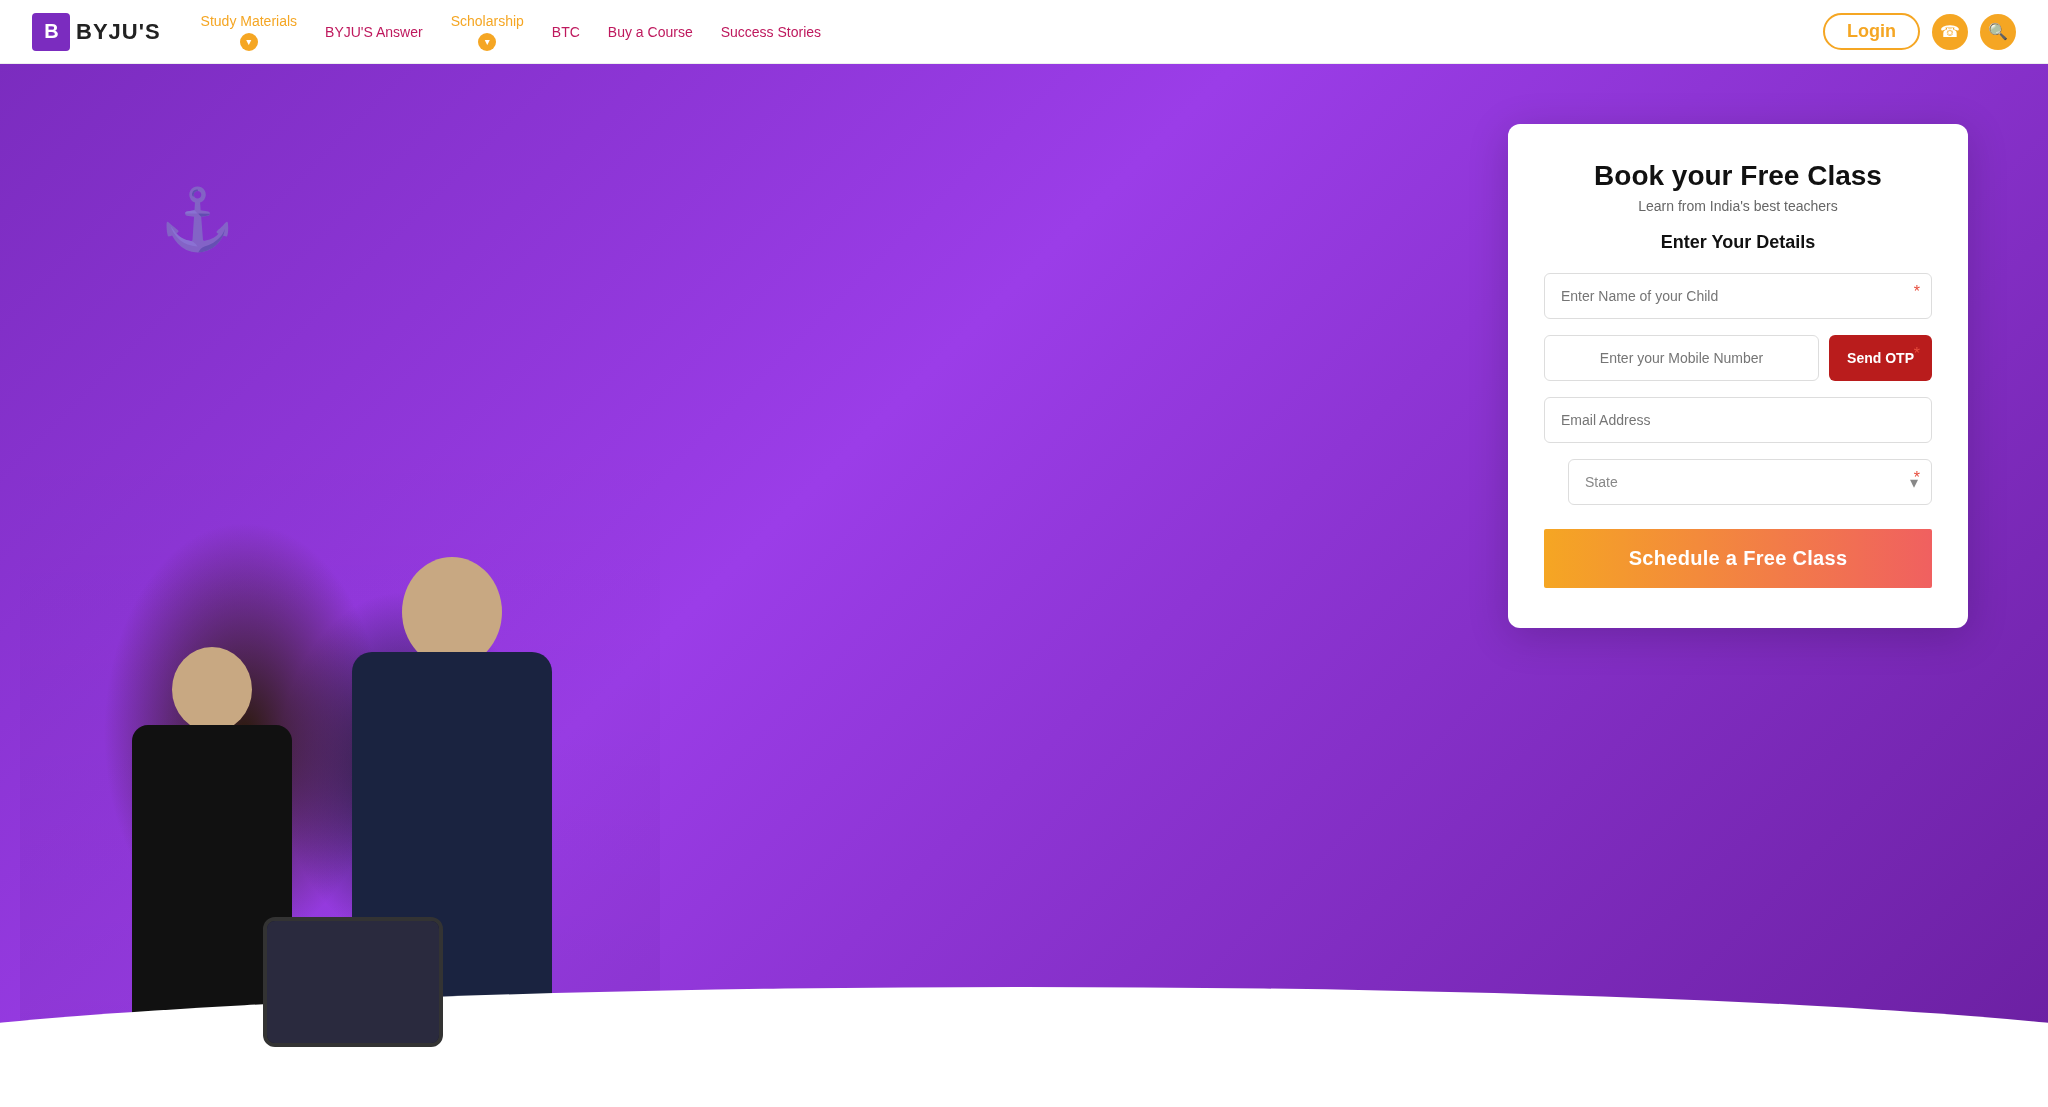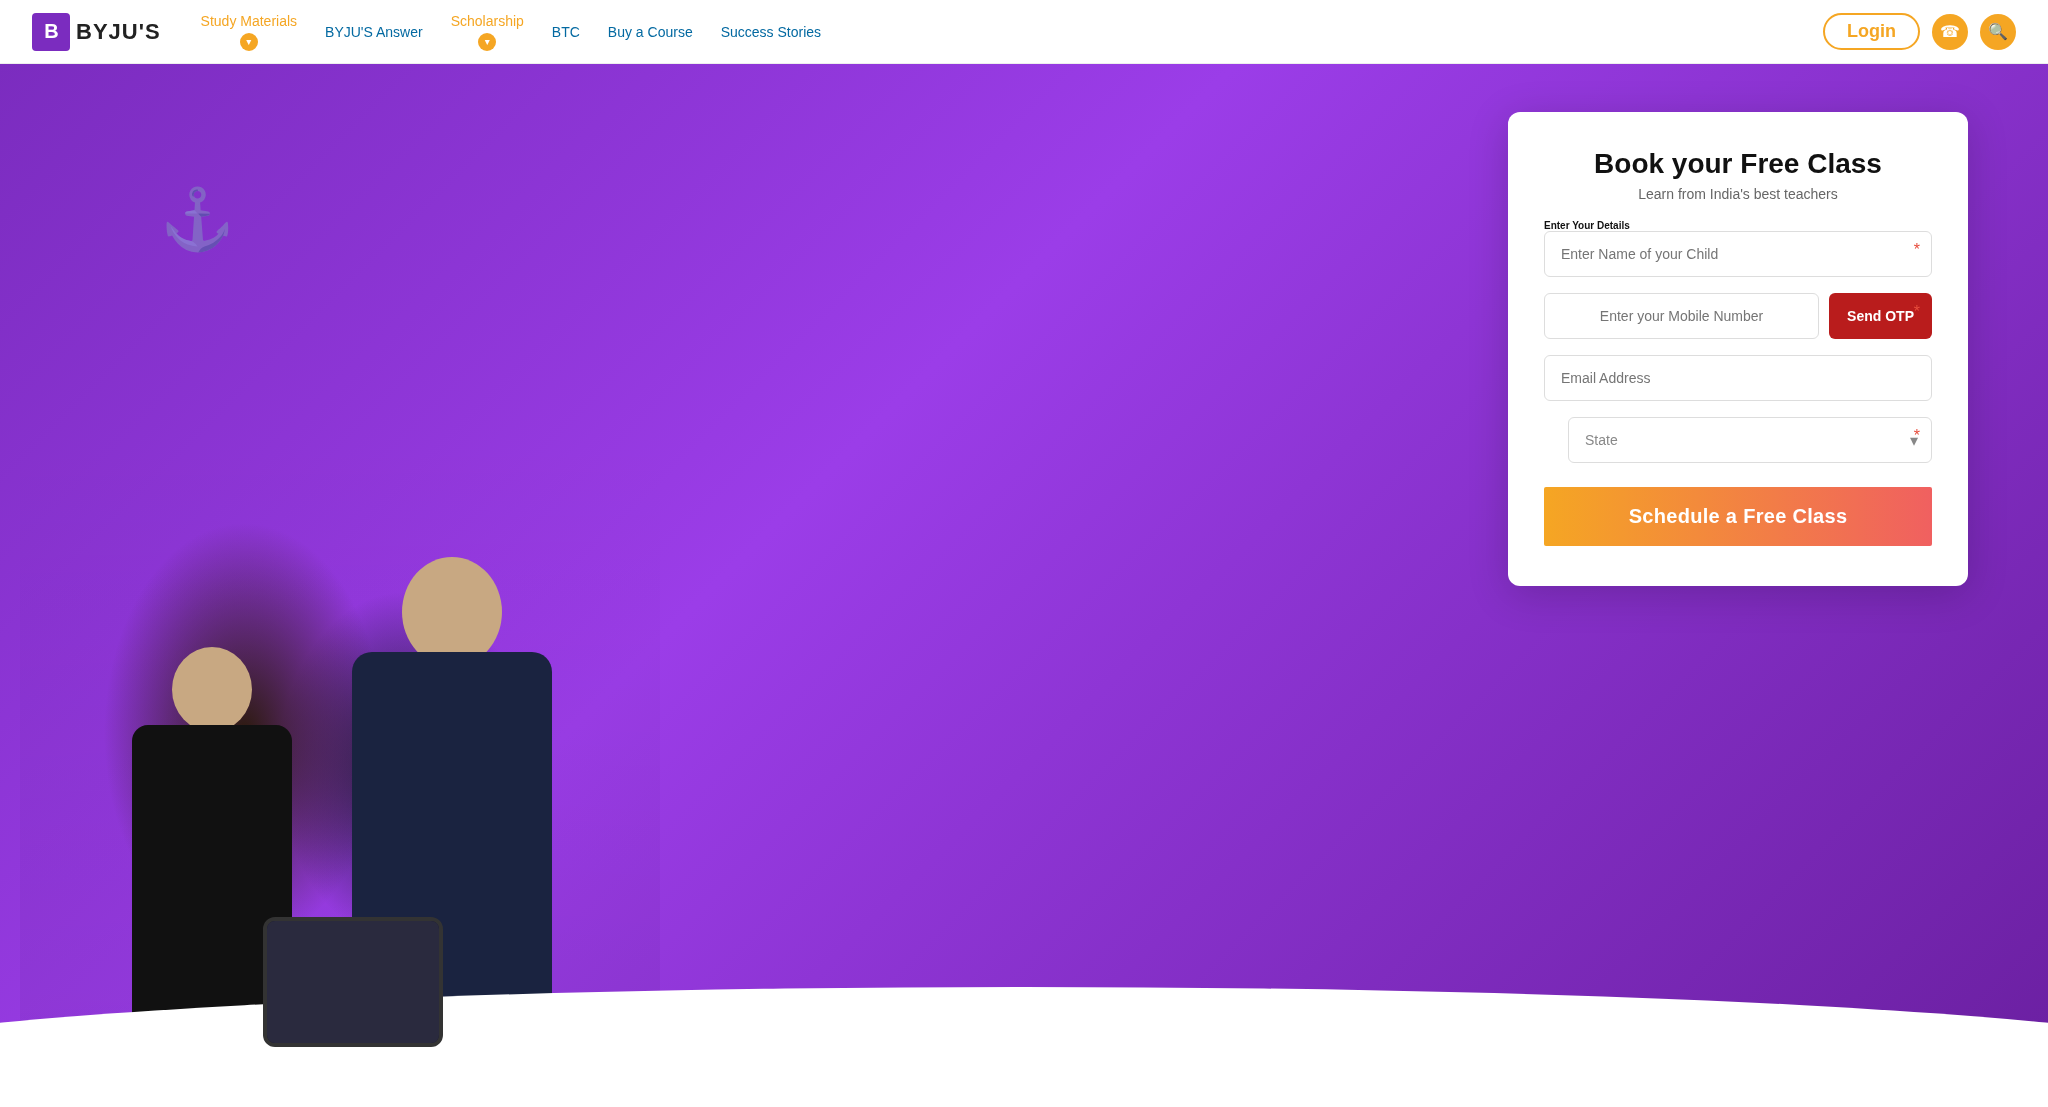--- a/index.html
+++ b/index.html
@@ -55,21 +55,21 @@
       align-items: center;
       gap: 4px;
       font-size: 14px;
       font-weight: 500;
       color: #f5a623;
       cursor: pointer;
       text-decoration: none;
       white-space: nowrap;
       flex-direction: column;
     }
-    .nav-item.plain { color: #0369a1; }
+    .nav-item.plain { color: #be185d; }
     .nav-chevron {
       width: 18px;
       height: 18px;
       background: #f5a623;
       border-radius: 50%;
       display: flex;
       align-items: center;
       justify-content: center;
       color: #fff;
       font-size: 10px;
@@ -249,21 +249,21 @@
       width: 100%;
       height: 100%;
       background: #2a2a3e;
       border-radius: 8px;
     }
 
     
     .form-area {
       position: absolute;
       right: 80px;
-      top: 48px;
+      top: 60px;
       width: 460px;
       z-index: 20;
     }
     .form-card {
       background: #fff;
       border-radius: 12px;
       padding: 36px 36px 40px;
       box-shadow: 0 8px 40px rgba(0,0,0,0.18);
     }
     .form-title {
@@ -273,24 +273,25 @@
       color: #111;
       margin-bottom: 6px;
     }
     .form-subtitle {
       text-align: center;
       font-size: 14px;
       color: #666;
       margin-bottom: 18px;
     }
     .form-section-title {
-      text-align: left;
-      font-size: 10px;
+      text-align: center;
+      font-size: 18px;
       font-weight: 700;
       color: #111;
+      margin-bottom: 20px;
     }
     .form-group {
       margin-bottom: 16px;
       position: relative;
       border-radius: 12px;
     }
     .form-input {
       width: 100%;
       border: 1.5px solid #ddd;
       border-radius: 6px;

